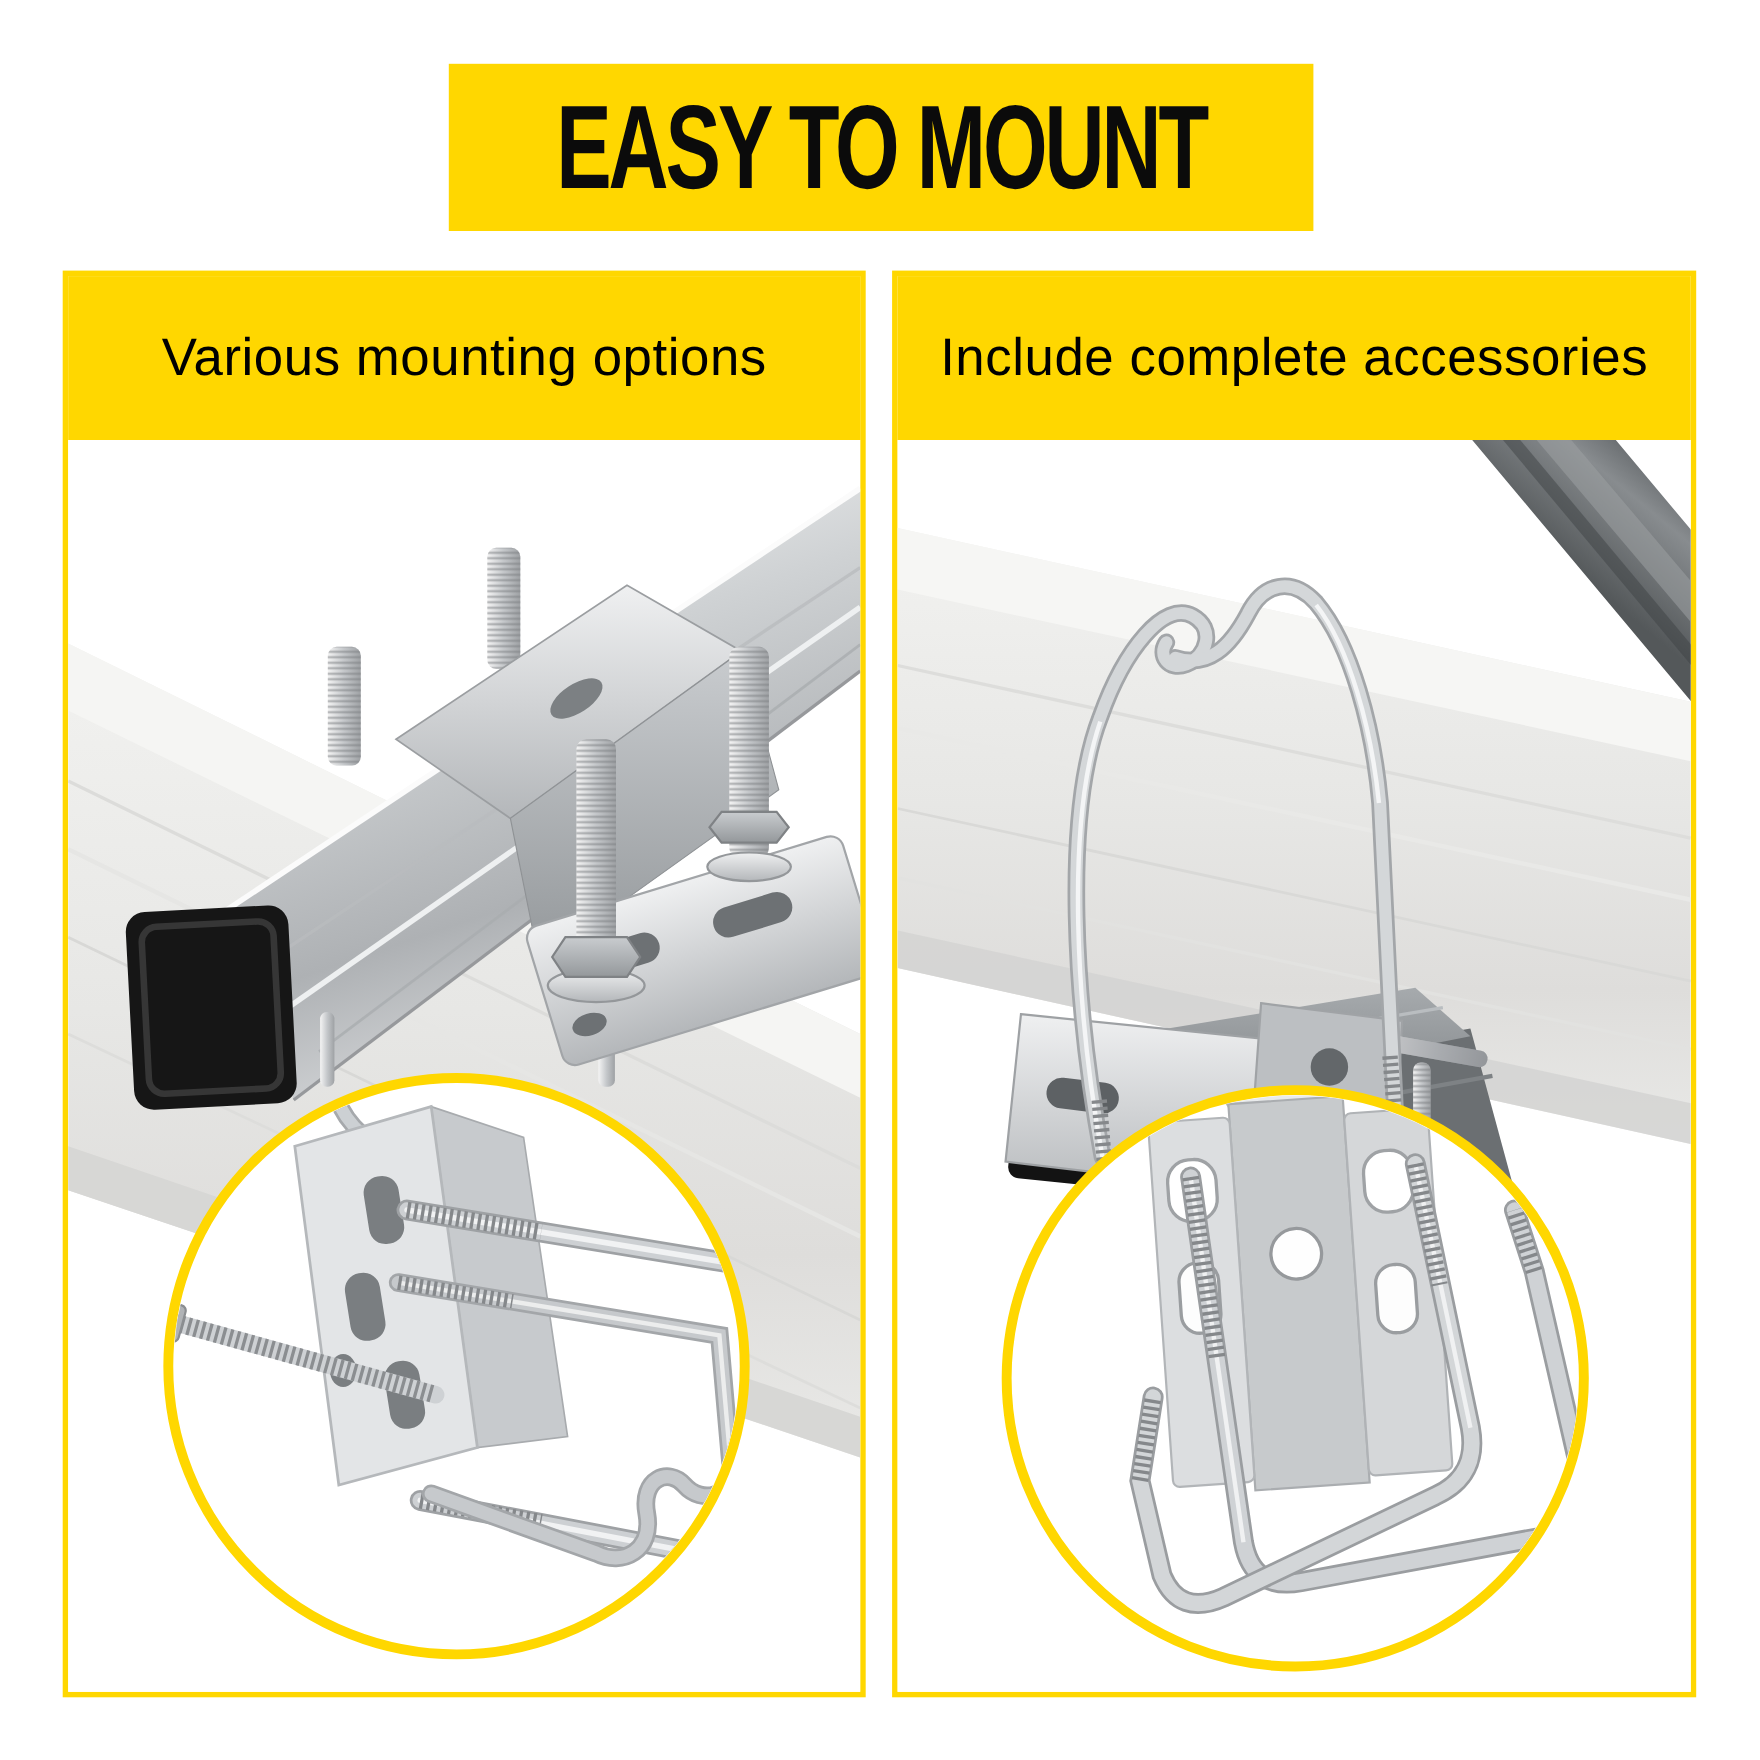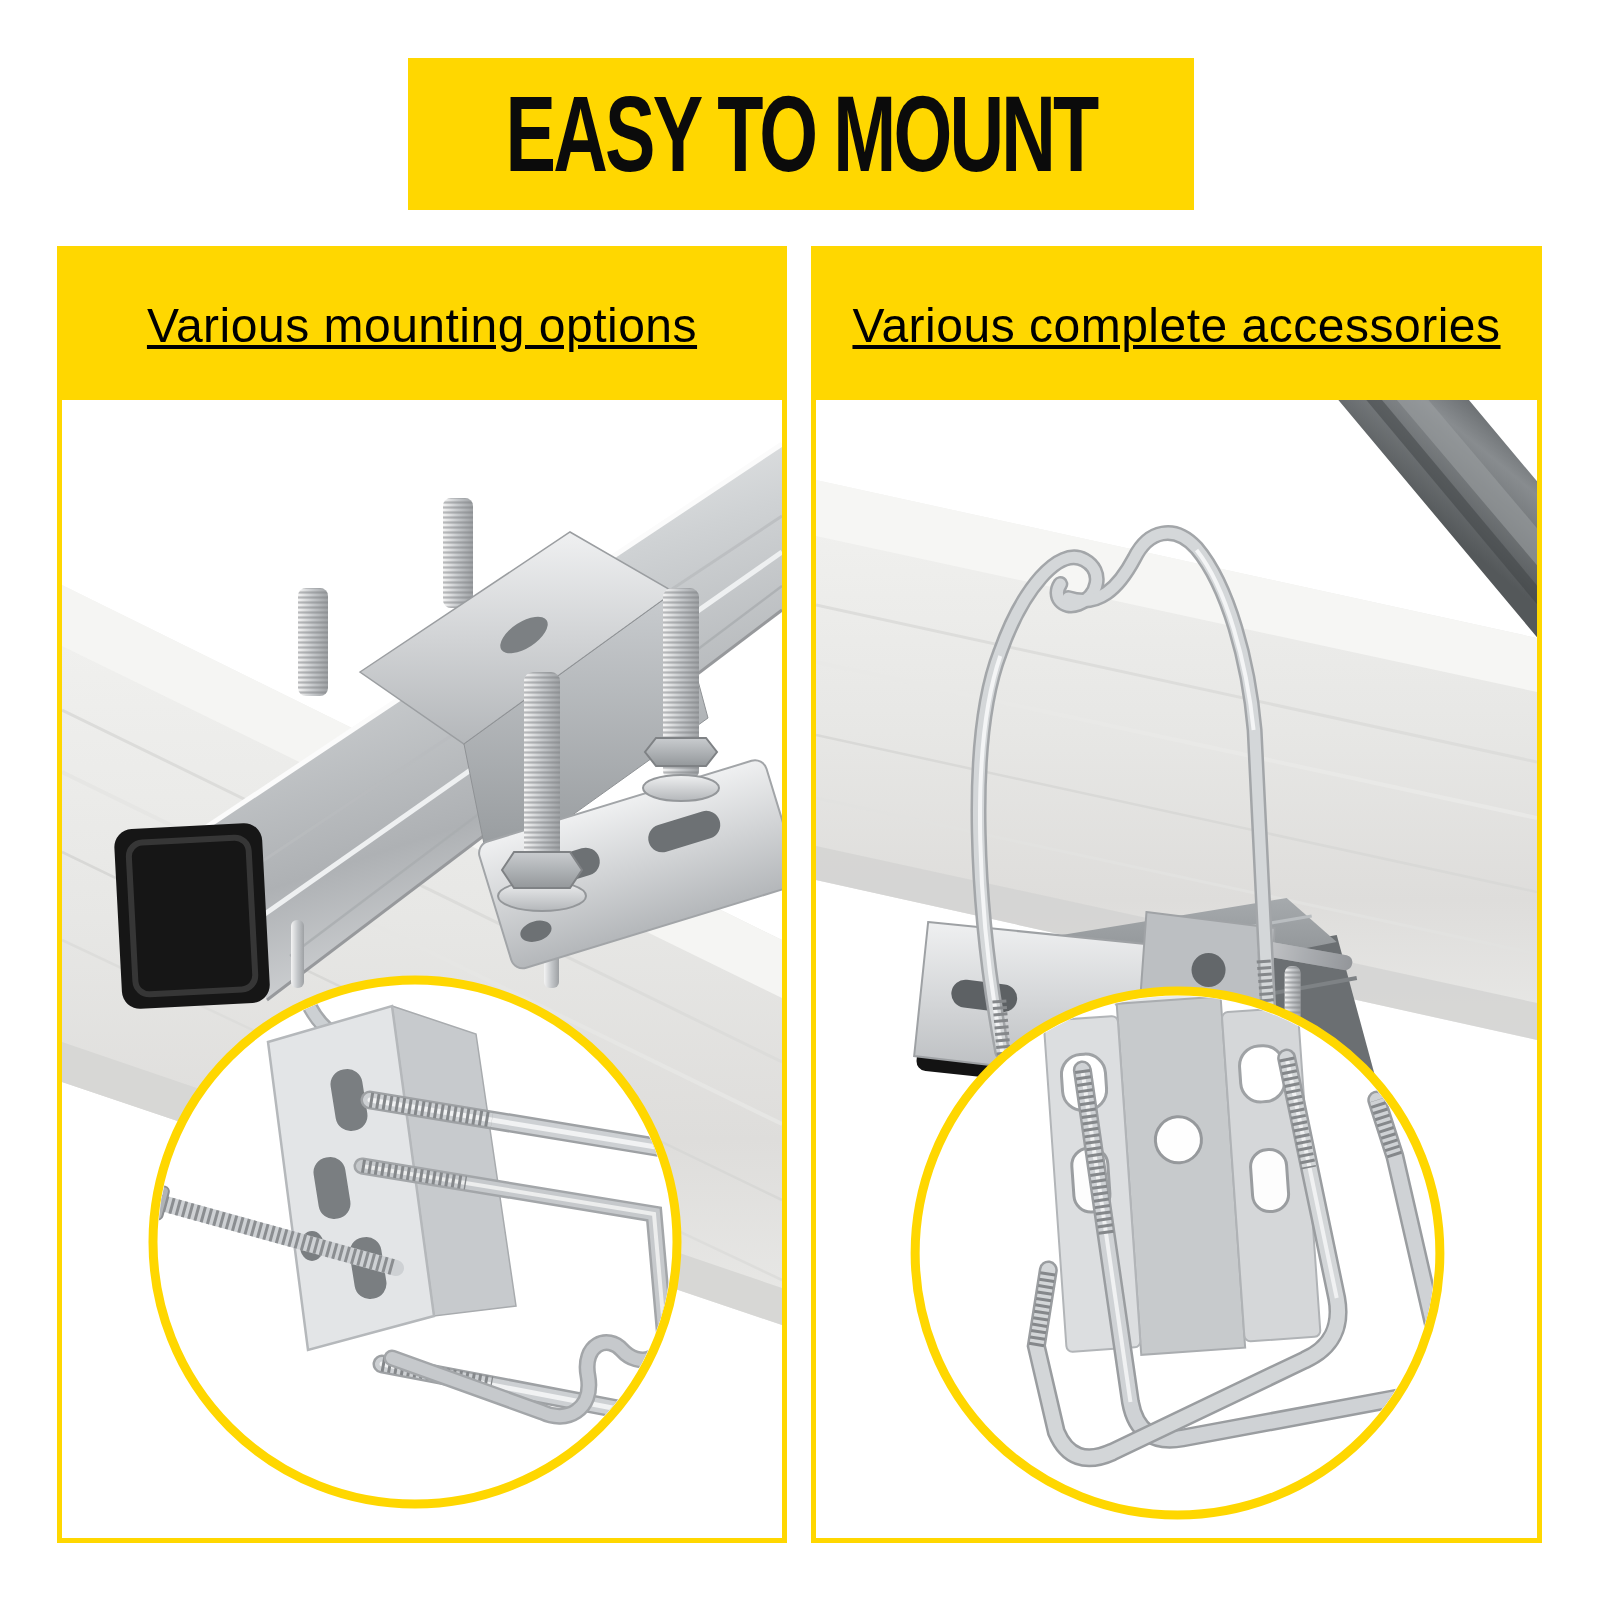--- a/index.html
+++ b/index.html
@@ -5,21 +5,21 @@
   html,body{margin:0;padding:0;background:#ffffff;}
   .stage{position:relative;width:1600px;height:1600px;background:#ffffff;overflow:hidden;
          font-family:"Liberation Sans", sans-serif;}
   .banner{position:absolute;left:408px;top:58px;width:786px;height:152px;background:#FFD700;
           display:flex;align-items:center;justify-content:center;}
   .banner-text{font-weight:700;font-size:108px;letter-spacing:-4px;color:#0b0b0b;
                transform:scaleX(0.70);white-space:nowrap;line-height:1;}
   .panel{position:absolute;top:246px;width:720px;height:1287px;border:5px solid #FFD700;background:#ffffff;}
   .panel-left{left:57px;}
   .panel-right{left:811px;width:721px;}
-  .caption{height:149px;background:#FFD700;display:flex;align-items:center;justify-content:center;text-decoration:underline;}
+  .caption{height:149px;background:#FFD700;display:flex;align-items:center;justify-content:center;}
   .caption span{font-size:48px;color:#000000;letter-spacing:0.5px;white-space:nowrap;}
   .photo{position:relative;width:100%;height:1138px;background:#ffffff;}
   .photo svg{position:absolute;left:0;top:0;width:100%;height:100%;display:block;}
 </style>
 </head>
 <body>
 
 <div class="stage">
 
   <header class="banner">
@@ -157,21 +157,21 @@
               <rect x="78" y="784" width="26" height="34" rx="5" transform="rotate(15 91 801)" fill="#b0b3b6" stroke="#8b8e91" stroke-width="2"></rect>
             </g>
           </g>
         </g>
       </svg>
     </div>
   </section>
 
   <section class="panel panel-right">
     <div class="caption">
-      <span>Various complete accessories</span>
+      <span>Include complete accessories</span>
     </div>
     <div class="photo">
       <svg viewBox="0 0 720 1138" preserveAspectRatio="none">
         <defs>
           <linearGradient id="paleR" x1="0" y1="0" x2="0" y2="1">
             <stop offset="0" stop-color="#f2f2f0"></stop>
               <stop offset="0.45" stop-color="#e7e7e5"></stop>
             <stop offset="0.75" stop-color="#dedddb"></stop>
               <stop offset="1" stop-color="#e9e9e7"></stop>
           </linearGradient>

